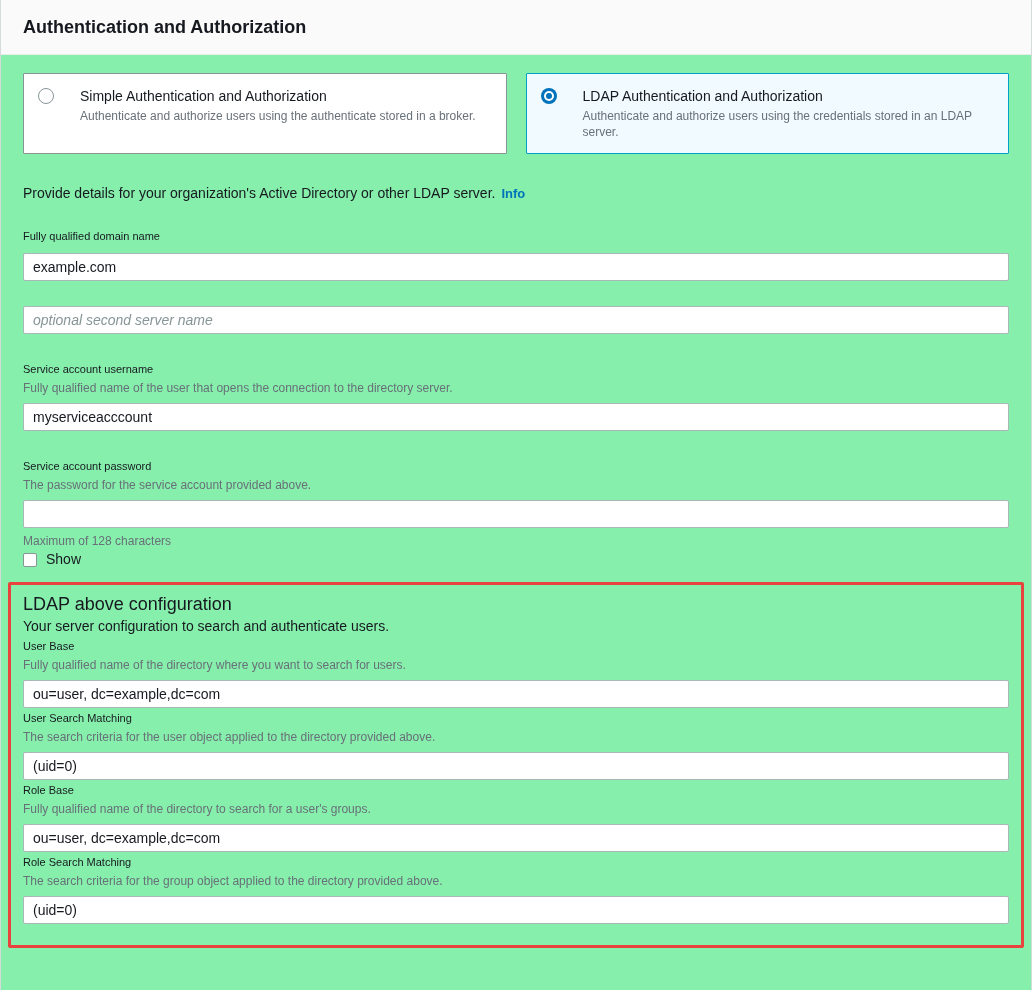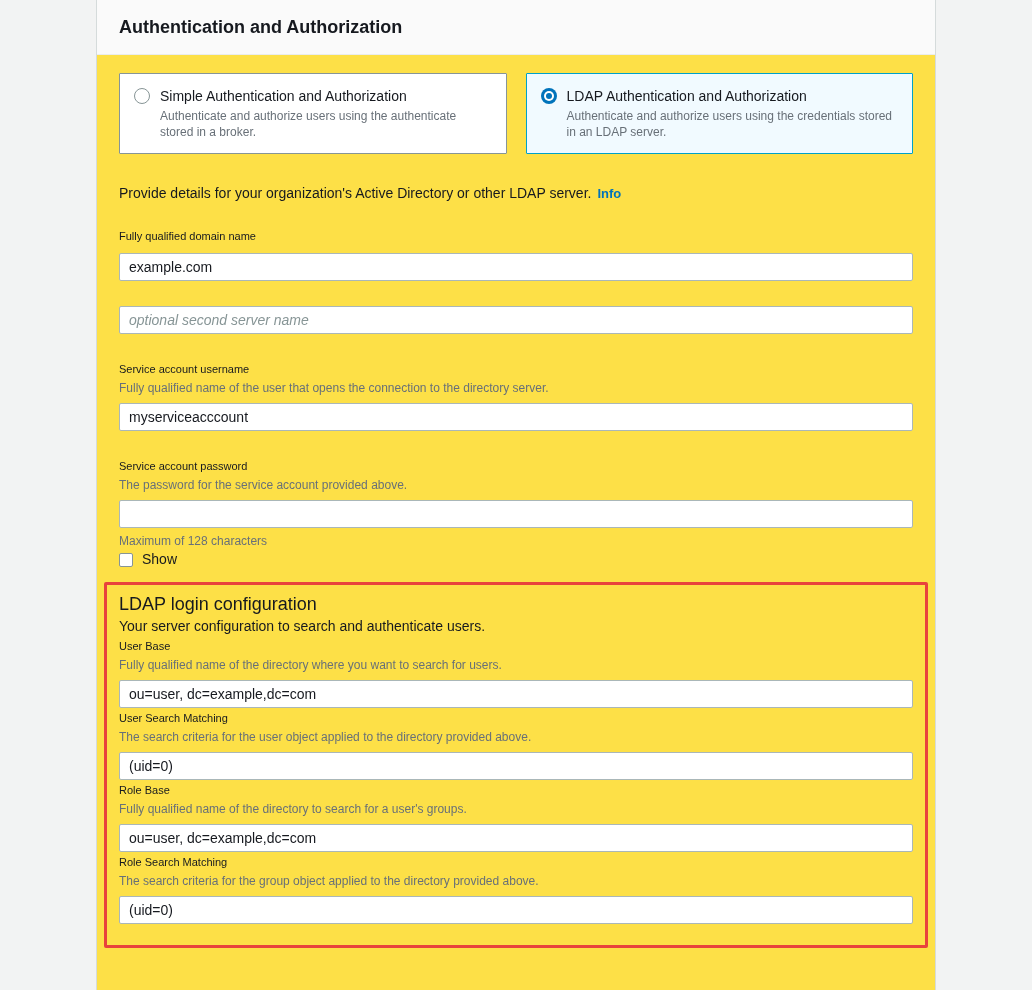--- a/index.html
+++ b/index.html
@@ -1,41 +1,41 @@
 <!DOCTYPE html>
 <html><head>
 <meta charset="utf-8">
 <style>
   * { margin: 0; padding: 0; box-sizing: border-box; }
   html, body { background: #f2f3f3; }
   body { font-family: "Liberation Sans", "DejaVu Sans", sans-serif; color: #16191f; }
 
   .page {
-    width: 840px; height: 990px; margin: 0 auto; background: #fde047;
+    width: 1032px; height: 990px; margin: 0 auto; background: #86efac;
     border-left: 1px solid #d5dbdb; border-right: 1px solid #d5dbdb;
     overflow: hidden; position: relative;
   }
 
   
   .panel-header {
     background: #fafafa; border-bottom: 1px solid #eaeded;
     padding: 17px 22px 16px 22px;
   }
   .panel-title { font-size: 18px; font-weight: bold; color: #16191f; }
 
   .content { padding: 16px 22px 0 22px; }
 
   
   .cards-row { display: flex; gap: 19px; margin-top: 2px; }
   .card {
     flex: 1 1 0; border: 1px solid #879596; background: #ffffff;
     border-radius: 1px; padding: 12px 14px; min-height: 81px; cursor: pointer;
   }
   .card.selected { border: 1px solid #00a1c9; background: #f1faff; }
-  .card-inner { display: flex; align-items: flex-start; }
+  .card-inner { display: flex; align-items: flex-start; gap: 16px; }
   .radio { width: 16px; height: 16px; border-radius: 50%; flex: 0 0 16px; margin-top: 2px; }
   .radio.unchecked { border: 1px solid #879596; background: #ffffff; }
   .radio.checked { background: #0073bb; display: flex; align-items: center; justify-content: center; }
   .radio.checked .radio-ring { width: 10px; height: 10px; border-radius: 50%; background: #ffffff; display: flex; align-items: center; justify-content: center; }
   .radio.checked .radio-dot { width: 6px; height: 6px; border-radius: 50%; background: #0073bb; }
   .card-text { margin-left: 10px; }
   .card-label { font-size: 14px; color: #16191f; line-height: 20px; }
   .card-desc { font-size: 12px; color: #687078; line-height: 16px; margin-top: 2px; max-width: 430px; }
 
   
@@ -130,21 +130,21 @@
       <div class="field-desc">The password for the service account provided above.</div>
       <input class="text-input" type="password" value="" style="">
       <div class="constraint">Maximum of 128 characters</div>
       <div class="checkbox-row">
         <span class="checkbox"></span>
         <span class="checkbox-label">Show</span>
       </div>
     </div>
 
     <div class="annotation-box">
-      <div class="section-heading">LDAP login configuration</div>
+      <div class="section-heading">LDAP above configuration</div>
       <div class="section-subtitle">Your server configuration to search and authenticate users.</div>
 
       <div class="cfg-field">
         <div class="field-label">User Base</div>
         <div class="field-desc">Fully qualified name of the directory where you want to search for users.</div>
         <input class="text-input" type="text" value="ou=user, dc=example,dc=com" style="">
       </div>
 
       <div class="cfg-field">
         <div class="field-label">User Search Matching</div>

